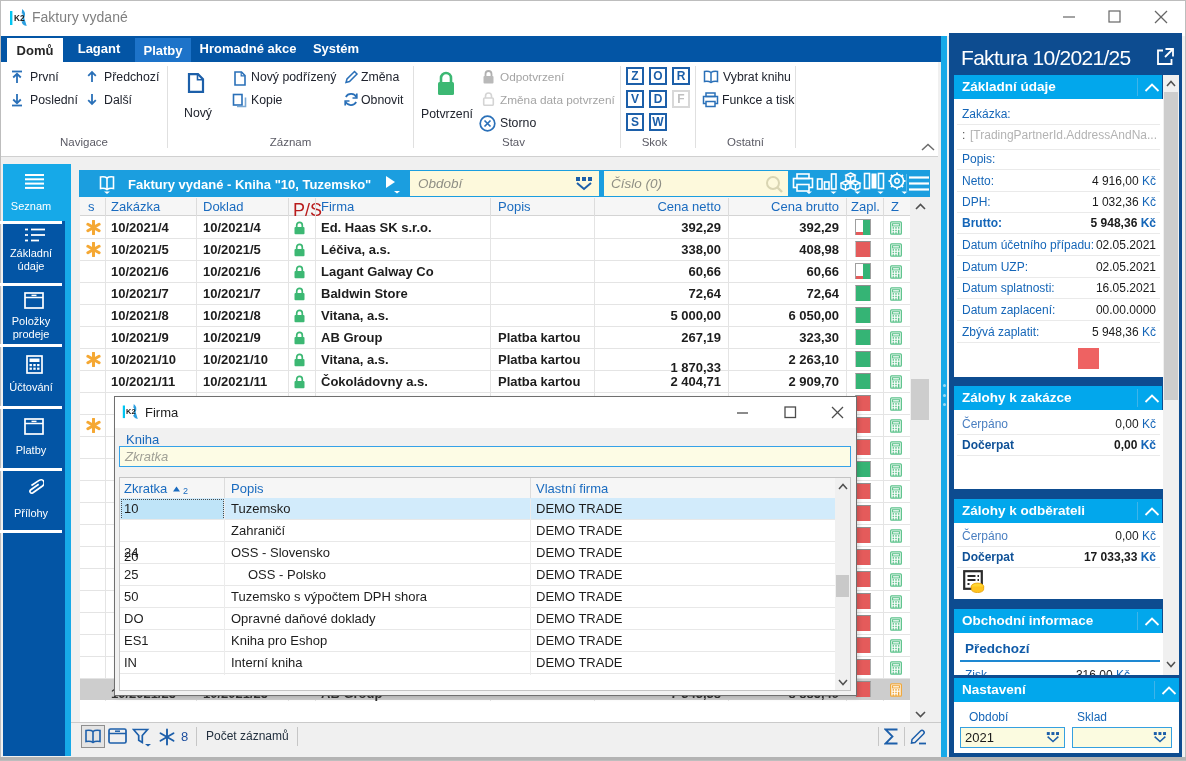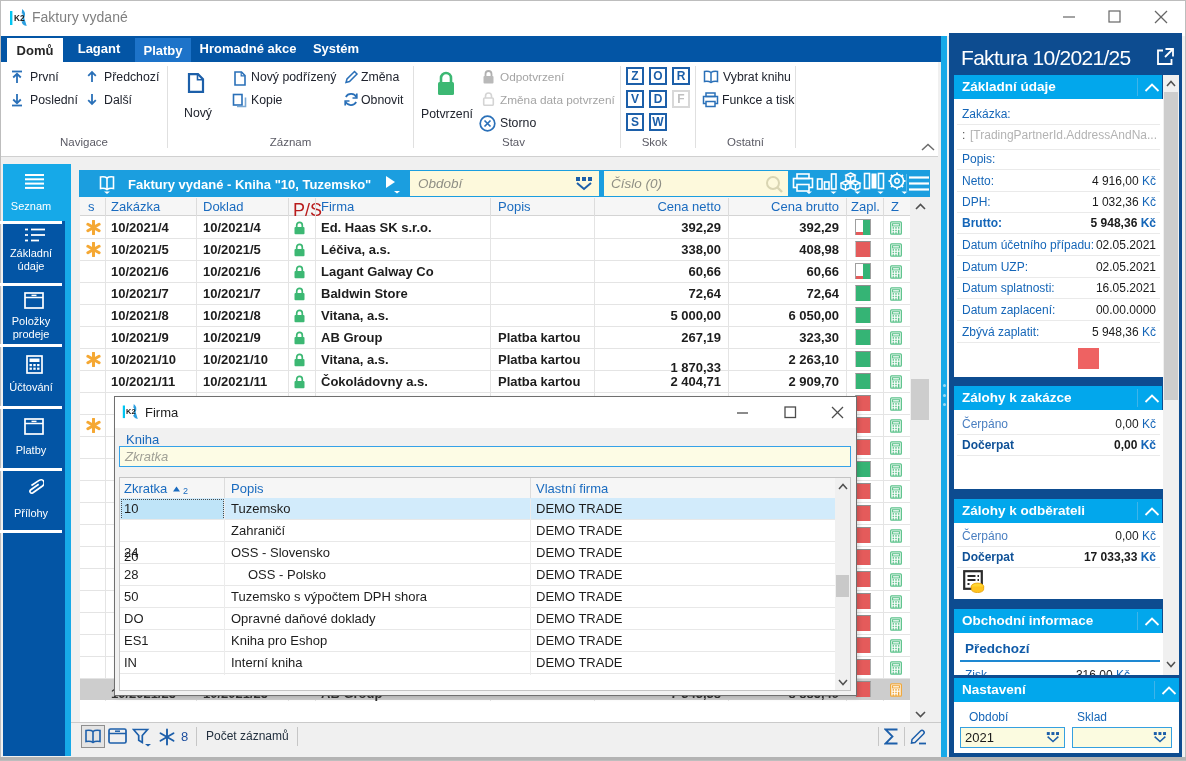--- a/index.html
+++ b/index.html
@@ -1020,21 +1020,21 @@
 <div class="abs dcell" style="left:536px;top:498px">DEMO TRADE</div>
 <div class="abs" style="left:120px;top:541px;width:716px;height:1px;background:#e8e8e8"></div>
 <div class="abs dcell" style="left:124px;top:546px">20</div>
 <div class="abs dcell" style="left:231px;top:520px">Zahraničí</div>
 <div class="abs dcell" style="left:536px;top:520px">DEMO TRADE</div>
 <div class="abs" style="left:120px;top:563px;width:716px;height:1px;background:#e8e8e8"></div>
 <div class="abs dcell" style="left:124px;top:542px">24</div>
 <div class="abs dcell" style="left:231px;top:542px">OSS - Slovensko</div>
 <div class="abs dcell" style="left:536px;top:542px">DEMO TRADE</div>
 <div class="abs" style="left:120px;top:585px;width:716px;height:1px;background:#e8e8e8"></div>
-<div class="abs dcell" style="left:124px;top:564px">28</div>
+<div class="abs dcell" style="left:124px;top:564px">25</div>
 <div class="abs dcell" style="left:248px;top:564px">OSS - Polsko</div>
 <div class="abs dcell" style="left:536px;top:564px">DEMO TRADE</div>
 <div class="abs" style="left:120px;top:607px;width:716px;height:1px;background:#e8e8e8"></div>
 <div class="abs dcell" style="left:124px;top:586px">50</div>
 <div class="abs dcell" style="left:231px;top:586px">Tuzemsko s výpočtem DPH shora</div>
 <div class="abs dcell" style="left:536px;top:586px">DEMO TRADE</div>
 <div class="abs" style="left:120px;top:629px;width:716px;height:1px;background:#e8e8e8"></div>
 <div class="abs dcell" style="left:124px;top:608px">DO</div>
 <div class="abs dcell" style="left:231px;top:608px">Opravné daňové doklady</div>
 <div class="abs dcell" style="left:536px;top:608px">DEMO TRADE</div>

